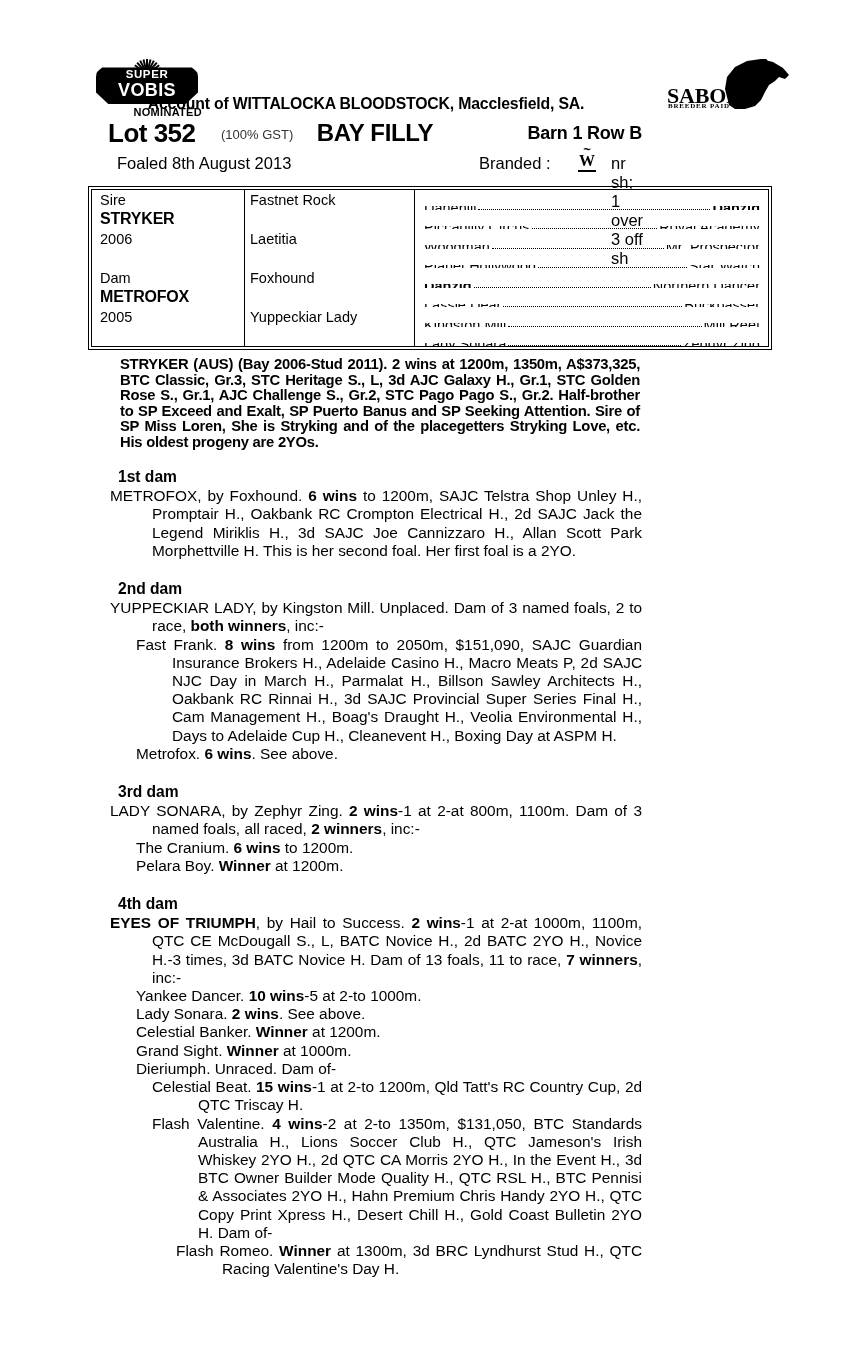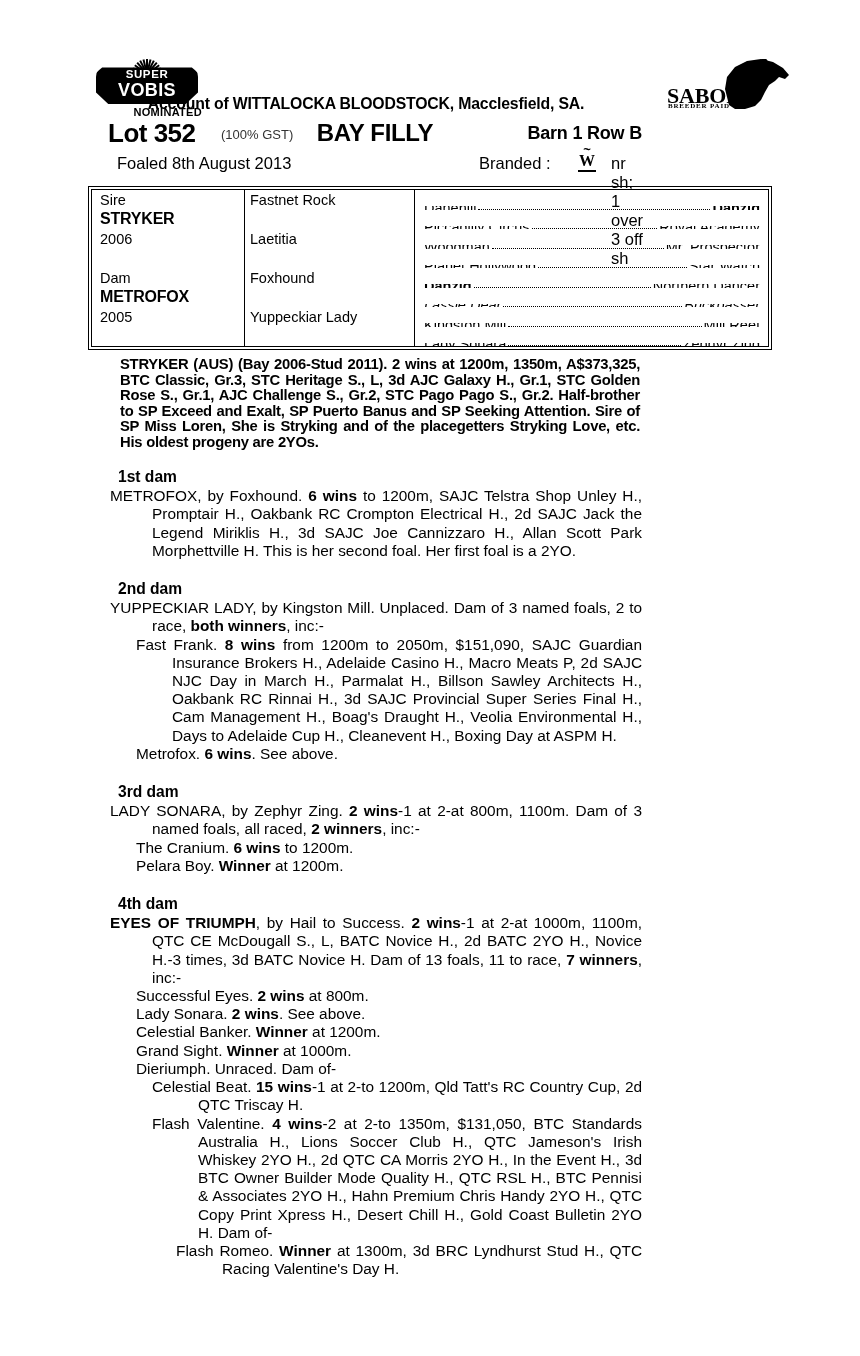--- a/index.html
+++ b/index.html
@@ -450,21 +450,21 @@
                 <span class="lname">Planet Hollywood</span>
                 <span class="ldots"></span>
                 <span class="lval">Star Watch</span>
               </span>
             </div><div class="ped-cell c3" style="grid-area: 5 / 3;">
               <span class="leader">
                 <span class="lname b">Danzig</span>
                 <span class="ldots"></span>
                 <span class="lval">Northern Dancer</span>
               </span>
-            </div><div class="ped-cell c3" style="grid-area: 6 / 3; font-style: italic;">
+            </div><div class="ped-cell c3" style="grid-area: 6 / 3;">
               <span class="leader">
                 <span class="lname">Lassie Dear</span>
                 <span class="ldots"></span>
                 <span class="lval">Buckpasser</span>
               </span>
             </div><div class="ped-cell c3" style="grid-area: 7 / 3;">
               <span class="leader">
                 <span class="lname">Kingston Mill</span>
                 <span class="ldots"></span>
                 <span class="lval">Mill Reef</span>
@@ -498,21 +498,21 @@
     <div class="dam-head spaced">3rd dam</div>
     <div id="dams-third">
         <p class="entry lvl0"><span>LADY SONARA, by Zephyr Zing. </span><span class="b">2 wins</span><span>-1 at 2-at 800m, 1100m. Dam of 3 named foals, all raced, </span><span class="b">2 winners</span><span>, inc:-</span></p>
         <p class="entry lvl1"><span>The Cranium. </span><span class="b">6 wins</span><span> to 1200m.</span></p>
         <p class="entry lvl1"><span>Pelara Boy. </span><span class="b">Winner</span><span> at 1200m.</span></p>
       </div>
 
     <div class="dam-head spaced">4th dam</div>
     <div id="dams-fourth">
         <p class="entry lvl0"><span class="b">EYES OF TRIUMPH</span><span>, by Hail to Success. </span><span class="b">2 wins</span><span>-1 at 2-at 1000m, 1100m, QTC CE McDougall S., L, BATC Novice H., 2d BATC 2YO H., Novice H.-3 times, 3d BATC Novice H. Dam of 13 foals, 11 to race, </span><span class="b">7 winners</span><span>, inc:-</span></p>
-        <p class="entry lvl1"><span>Successful Eyes. </span><span class="b">2 wins</span><span> at 800m.</span></p>
+        <p class="entry lvl1"><span>Yankee Dancer. </span><span class="b">10 wins</span><span>-5 at 2-to 1000m.</span></p>
         <p class="entry lvl1"><span>Lady Sonara. </span><span class="b">2 wins</span><span>. See above.</span></p>
         <p class="entry lvl1"><span>Celestial Banker. </span><span class="b">Winner</span><span> at 1200m.</span></p>
         <p class="entry lvl1"><span>Grand Sight. </span><span class="b">Winner</span><span> at 1000m.</span></p>
         <p class="entry lvl1"><span>Dieriumph. Unraced. Dam of-</span></p>
         <p class="entry lvl2"><span>Celestial Beat. </span><span class="b">15 wins</span><span>-1 at 2-to 1200m, Qld Tatt's RC Country Cup, 2d QTC Triscay H.</span></p>
         <p class="entry lvl2"><span>Flash Valentine. </span><span class="b">4 wins</span><span>-2 at 2-to 1350m, $131,050, BTC Standards Australia H., Lions Soccer Club H., QTC Jameson's Irish Whiskey 2YO H., 2d QTC CA Morris 2YO H., In the Event H., 3d BTC Owner Builder Mode Quality H., QTC RSL H., BTC Pennisi &amp; Associates 2YO H., Hahn Premium Chris Handy 2YO H., QTC Copy Print Xpress H., Desert Chill H., Gold Coast Bulletin 2YO H. Dam of-</span></p>
         <p class="entry lvl3"><span>Flash Romeo. </span><span class="b">Winner</span><span> at 1300m, 3d BRC Lyndhurst Stud H., QTC Racing Valentine's Day H.</span></p>
       </div>
   </div>
 

